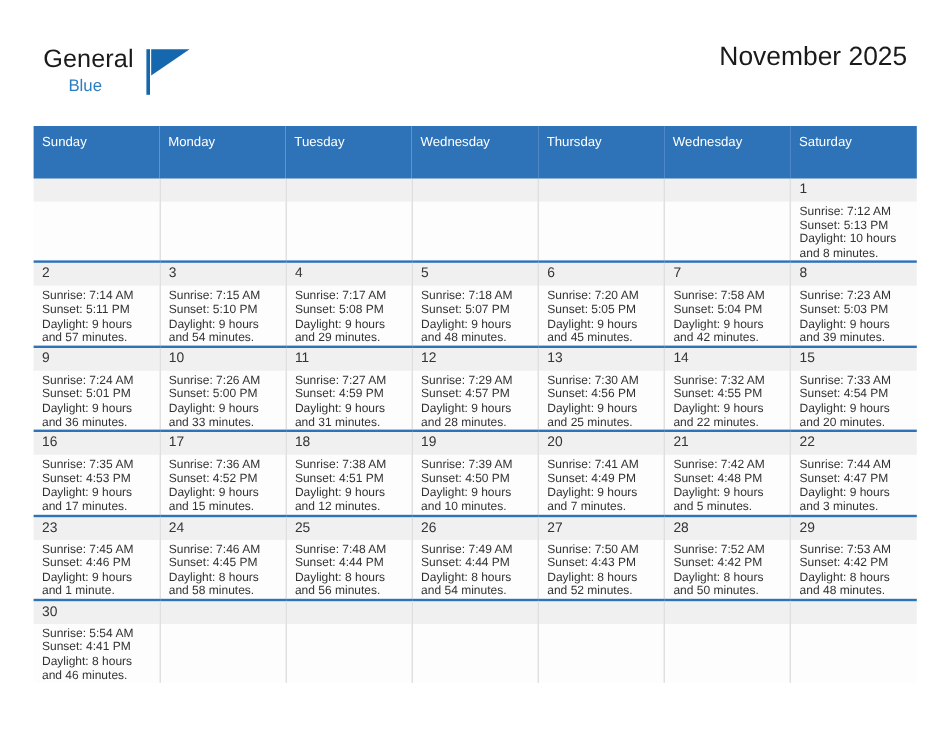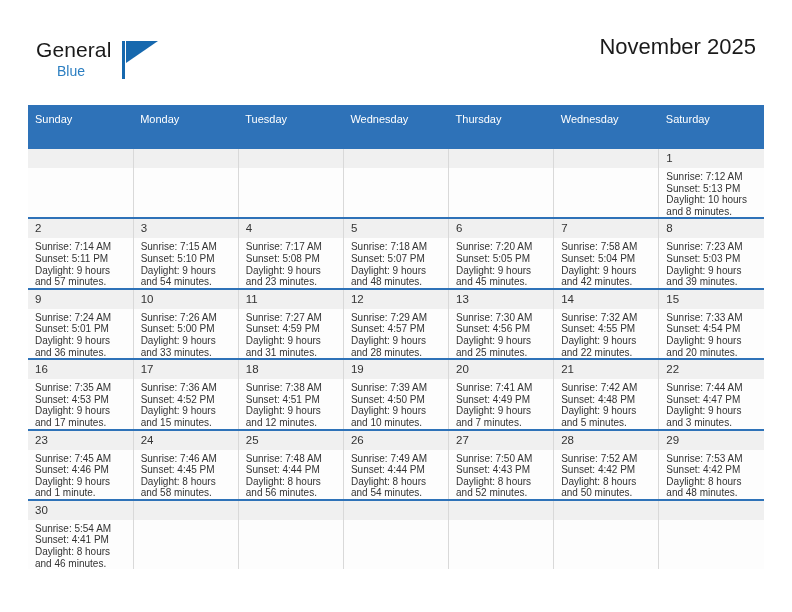--- a/index.html
+++ b/index.html
@@ -231,21 +231,21 @@
               <div>Daylight: 9 hours</div>
               <div>and 54 minutes.</div>
             </div>
           </td>
           <td>
             <span class="daynum">4</span>
             <div class="cellbody">
               <div>Sunrise: 7:17 AM</div>
               <div>Sunset: 5:08 PM</div>
               <div>Daylight: 9 hours</div>
-              <div>and 23 minutes.</div>
+              <div>and 29 minutes.</div>
             </div>
           </td>
           <td>
             <span class="daynum">5</span>
             <div class="cellbody">
               <div>Sunrise: 7:18 AM</div>
               <div>Sunset: 5:07 PM</div>
               <div>Daylight: 9 hours</div>
               <div>and 48 minutes.</div>
             </div>

